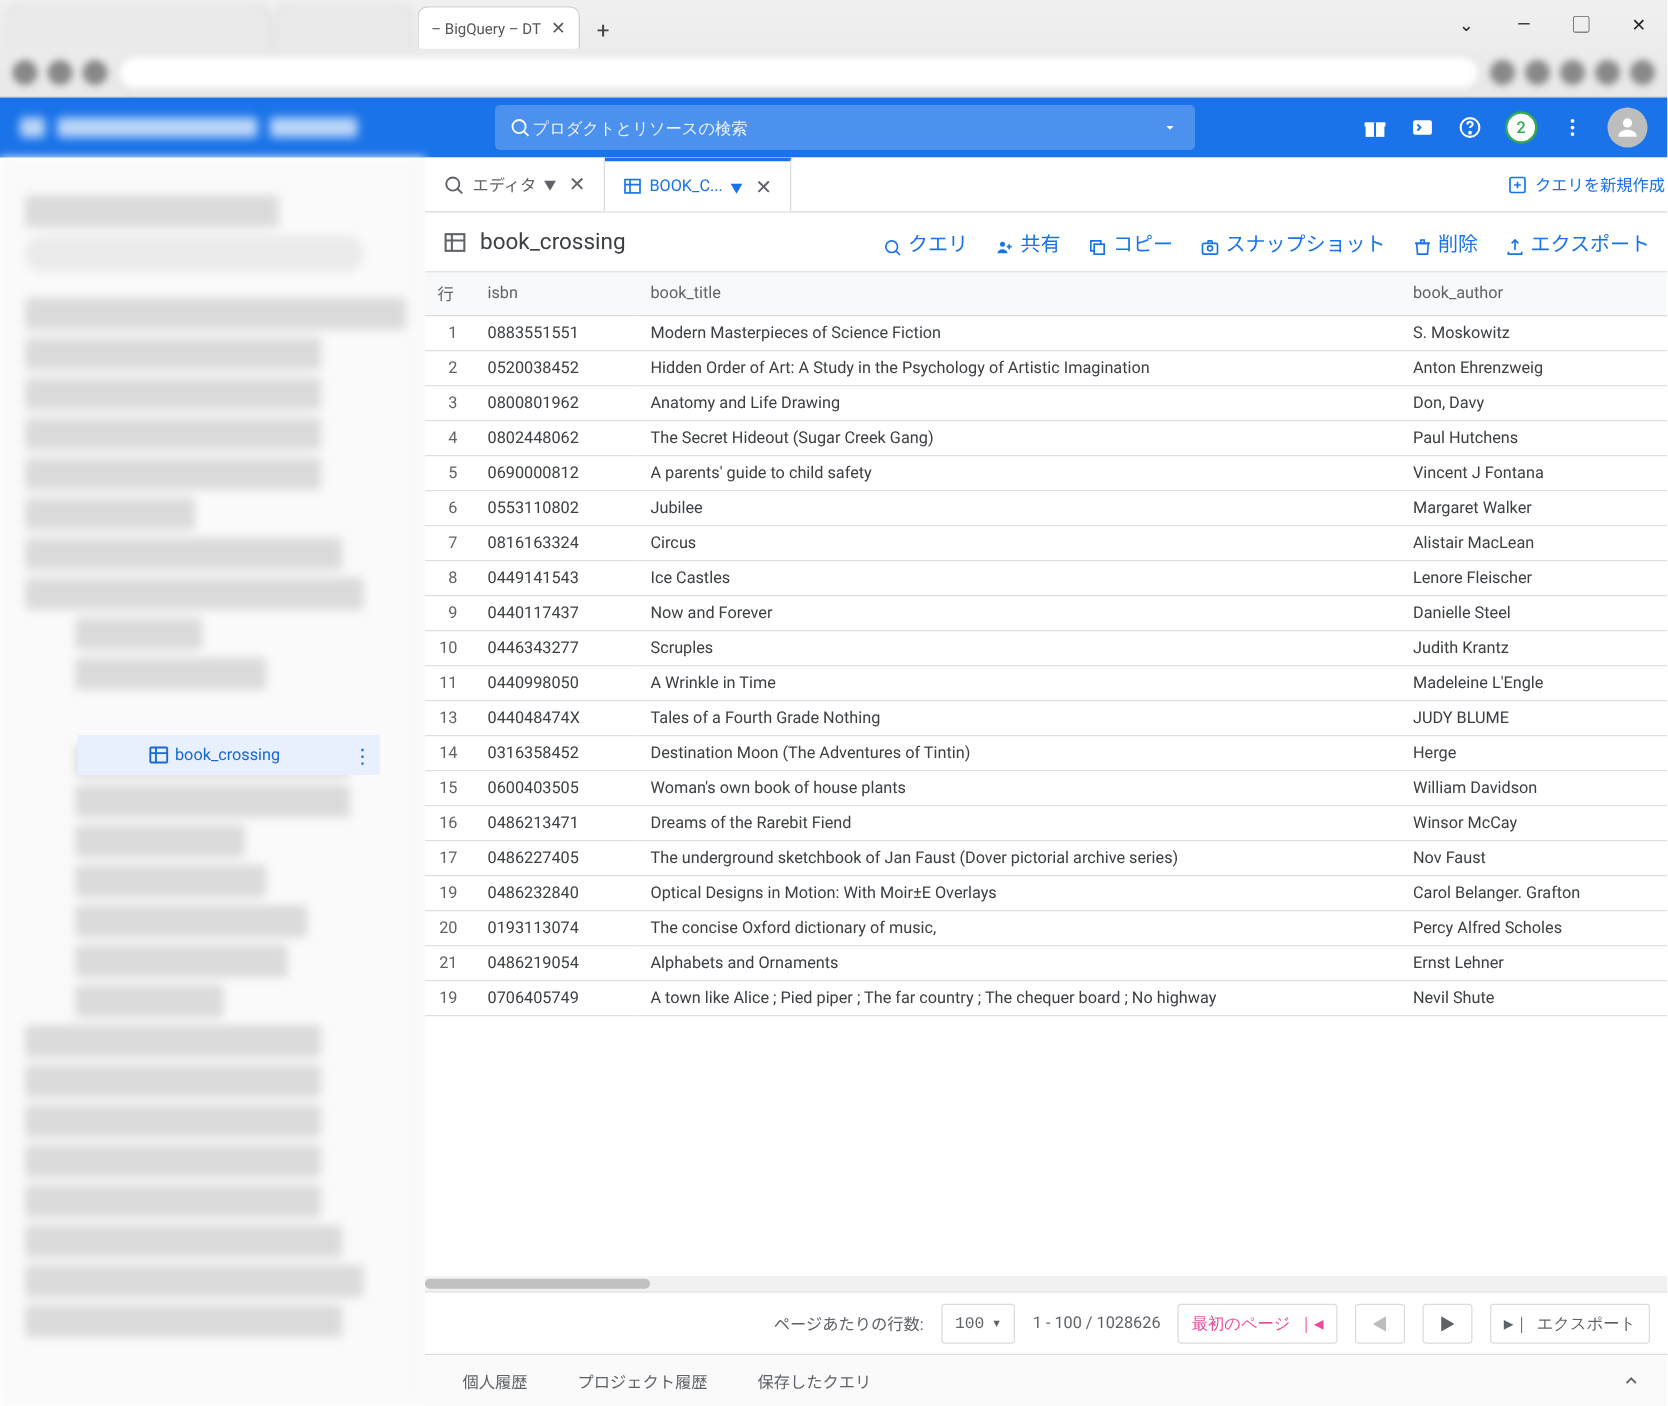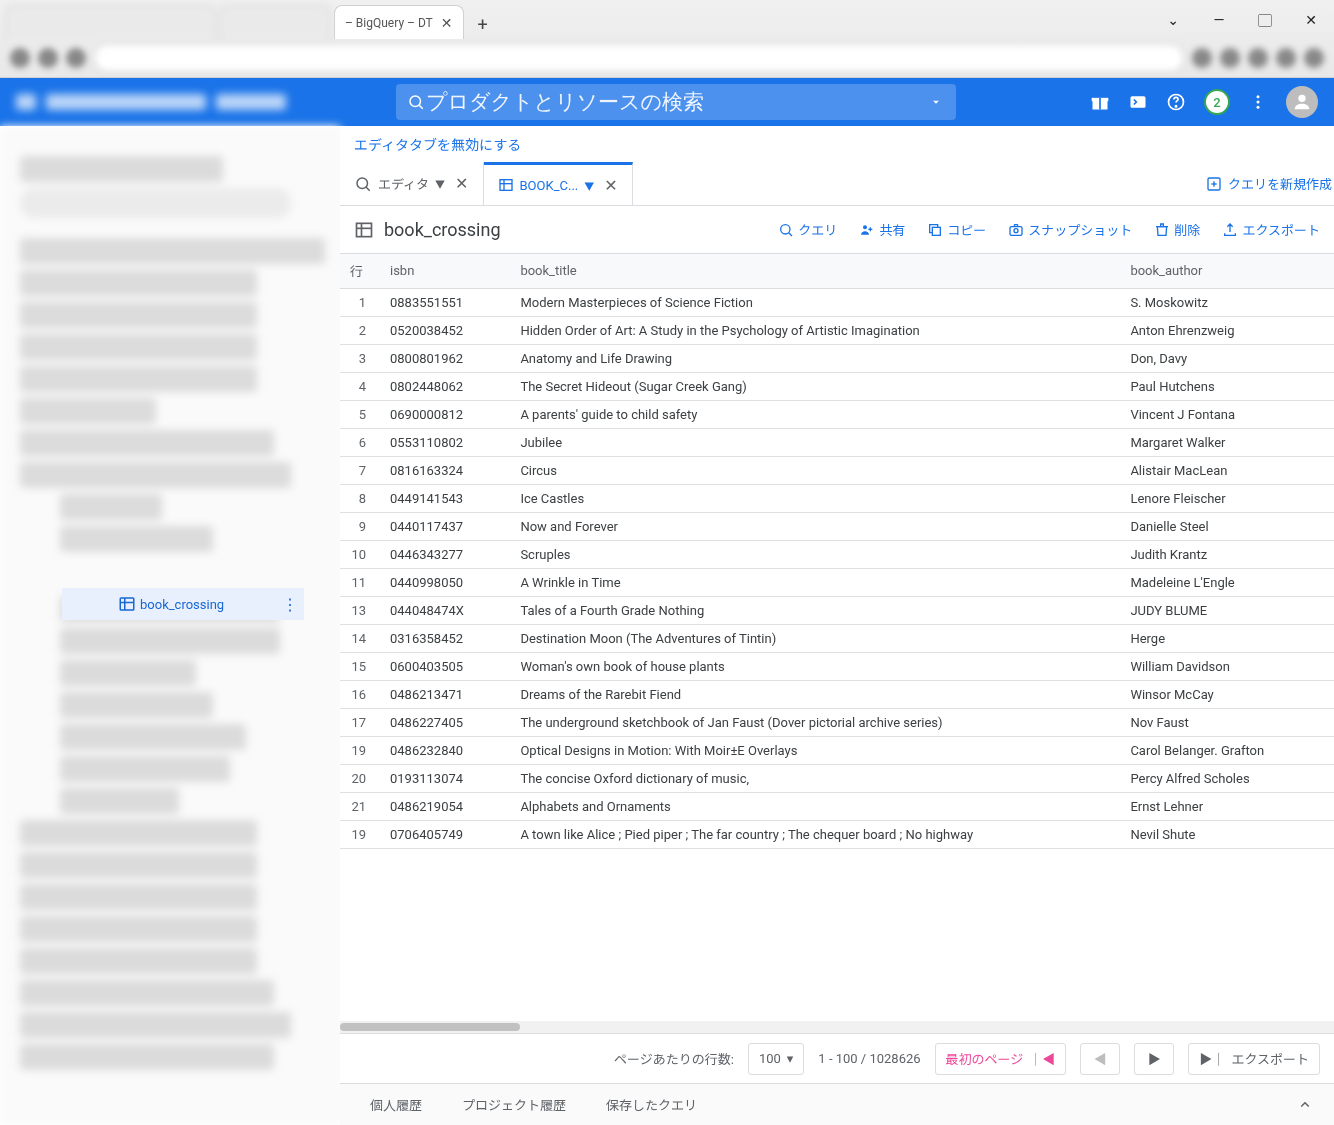--- a/index.html
+++ b/index.html
@@ -17,21 +17,21 @@
   .addr-bar { height: 38px; display:flex; align-items:center; padding: 0 10px; gap: 8px; filter: blur(3px); }
   .addr-input { flex: 1; height: 28px; background:#fff; border:1px solid #ccc; border-radius: 14px; }
   .addr-icons { display:flex; gap:8px; }
   .addr-icon { width:20px; height:20px; border-radius:50%; background:#888; }
 
   
   .gcp-header { height: 48px; background: #1a73e8; display:flex; align-items:center; padding: 0 16px; color:#fff; position:relative; }
   .gcp-left-blur { position:absolute; left:0; top:0; height:48px; width:340px; filter: blur(4px); display:flex; align-items:center; gap:10px; padding-left:16px; }
   .gcp-left-blur .blob { height:16px; background:rgba(255,255,255,0.7); border-radius:3px; }
   .search-wrap { margin-left: 380px; flex: 0 0 560px; height: 36px; background: rgba(255,255,255,0.22); border-radius: 4px; display:flex; align-items:center; padding: 0 10px; color:#fff; }
-  .search-wrap input { background:transparent; border:none; color:#fff; font-size: 21px; flex:1; outline:none; }
+  .search-wrap input { background:transparent; border:none; color:#fff; font-size: 13px; flex:1; outline:none; }
   .search-wrap input::placeholder { color: rgba(255,255,255,0.9); }
   .hdr-spacer { flex:1; }
   .hdr-icons { display:flex; align-items:center; gap:18px; }
   .hdr-icon { width:20px; height:20px; display:flex; align-items:center; justify-content:center; }
   .badge { width:26px; height:26px; border-radius:50%; border:2px solid #34a853; background:#fff; color:#34a853; display:flex; align-items:center; justify-content:center; font-size:13px; font-weight:500; }
   .avatar { width:32px; height:32px; border-radius:50%; background:#bdbdbd; display:flex; align-items:center; justify-content:center; }
 
   
   .left-blur { position:absolute; top:126px; left:0; width:340px; bottom:0; background:#fafafa; filter: blur(4px); z-index:0; border-right:1px solid #eee; }
   .left-blur .row { height:26px; margin:6px 20px; background: rgba(0,0,0,0.12); border-radius:3px; }
@@ -53,38 +53,38 @@
   .tool-tab .caret { font-size:10px; }
   .tool-tab .x { font-size:16px; color:#5f6368; margin-left:4px; cursor:pointer; }
   .tool-tab.first .icon svg { color:#5f6368; }
   .tool-tab.active .icon svg { color:#1a73e8; }
   .tabs-spacer { flex:1; }
   .new-query { color:#1a73e8; font-size:13px; display:flex; align-items:center; gap:6px; }
 
   .title-row { display:flex; align-items:center; height:48px; padding: 0 14px; border-bottom:1px solid #dadce0; }
   .title-row .tname { font-size:18px; color:#3c4043; margin-left:10px; }
   .title-spacer { flex:1; }
-  .action-btn { color:#1a73e8; font-size:13px; display:flex; align-items:center; gap:4px; margin-left:22px; }
+  .action-btn { color:#1a73e8; font-size:16px; display:flex; align-items:flex-end; gap:4px; margin-left:22px; }
 
   .subtabs { display:flex; height:44px; border-bottom:1px solid #dadce0; padding-left:10px; }
   .subtab { padding: 0 18px; display:flex; align-items:center; font-size:14px; color:#5f6368; border-bottom:3px solid transparent; }
   .subtab.active { color:#1a73e8; border-bottom-color:#1a73e8; }
 
   .table-wrap { flex:1; overflow:auto; }
   table { border-collapse: collapse; width:100%; }
   th, td { padding: 6px 10px; border-bottom:1px solid #e0e0e0; text-align:left; font-size:13px; white-space:nowrap; }
   th { font-weight:400; color:#5f6368; background:#f8f9fa; border-bottom:1px solid #dadce0; height:34px; }
   td { height:27px; }
   td.rownum { color:#5f6368; text-align:right; padding-right:14px; width:40px; }
 
   .hscroll { height:12px; background:#f1f1f1; position:relative; }
   .hscroll .thumb { position:absolute; left:0; width:180px; top:2px; height:8px; background:#c1c1c1; border-radius:4px; }
 
   .pager { height:50px; display:flex; align-items:center; justify-content:flex-end; gap:14px; padding: 0 14px; border-top:1px solid #dadce0; font-size:13px; color:#5f6368; }
-  .pager .box { border:1px solid #dadce0; border-radius:3px; height:32px; padding:0 10px; display:flex; align-items:center; gap:6px; }
+  .pager .box { border:1px solid #dadce0; border-radius:3px; height:32px; padding:0 10px; display:flex; align-items:center; gap:6px;font-family:Liberation Mono, monospace; }
   .pager .btn { border:1px solid #dadce0; border-radius:3px; width:40px; height:32px; display:flex; align-items:center; justify-content:center; }
 
   .bottom-tabs { height:42px; border-top:1px solid #dadce0; display:flex; align-items:center; padding-left:30px; gap:40px; font-size:13px; color:#5f6368; background:#fafafa; }
   .bottom-tabs .expand { margin-left:auto; margin-right:20px; }
 
   svg { display:block; }
 </style>
 </head>
 <body>
 
@@ -217,23 +217,20 @@
           <line x1="3" y1="10" x2="21" y2="10" stroke="#1967d2" stroke-width="2"></line>
           <line x1="9" y1="4" x2="9" y2="20" stroke="#1967d2" stroke-width="2"></line>
         </svg>
     </span>
     <span>book_crossing</span>
     <span class="more">⋮</span>
   </div>
 </div>
 
 <div class="main">
-  <div class="notice-row">
-    <a class="notice-link">エディタタブを無効にする</a>
-  </div>
 
   <div class="tabs-row">
     <div class="tool-tab first">
       <span class="icon">
           <svg width="18" height="18" viewBox="0 0 24 24" fill="none" stroke="#5f6368" stroke-width="2">
             <circle cx="11" cy="11" r="7"></circle>
             <line x1="21" y1="21" x2="16" y2="16"></line>
           </svg>
         </span>
       <span>エディタ</span>

